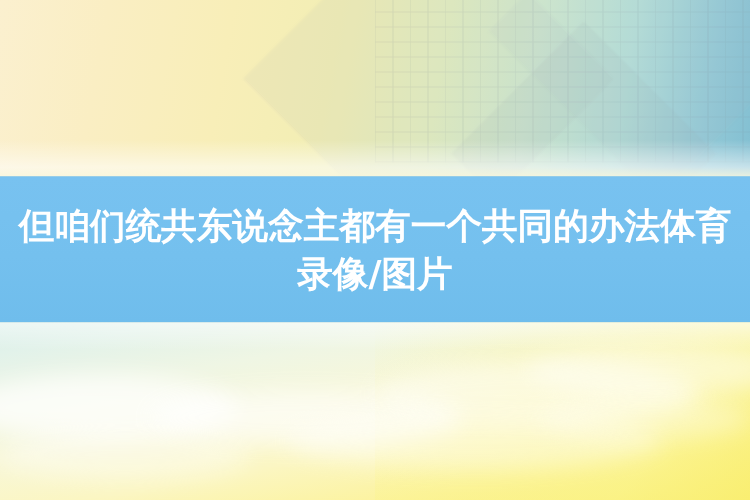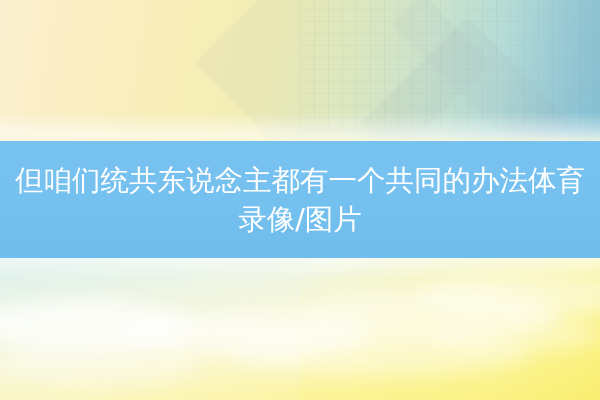--- a/index.html
+++ b/index.html
@@ -88,21 +88,21 @@
     height: 117px;
     background: linear-gradient(180deg, #78c2f0 0%, #74c0ee 55%, #6fbdec 100%);
     display: flex;
     align-items: center;
     justify-content: center;
     box-sizing: border-box;
     padding: 0 10px;
   }
   .caption {
     color: #ffffff;
-    font-weight: normal;
+    font-weight: bold;
     font-size: 28.5px;
     line-height: 39px;
     text-align: center;
     letter-spacing: 0px;
     width: 100%;
     white-space: normal;
     word-break: break-all;
     font-family: "DejaVu Sans", "Liberation Sans", sans-serif;
   }
 

